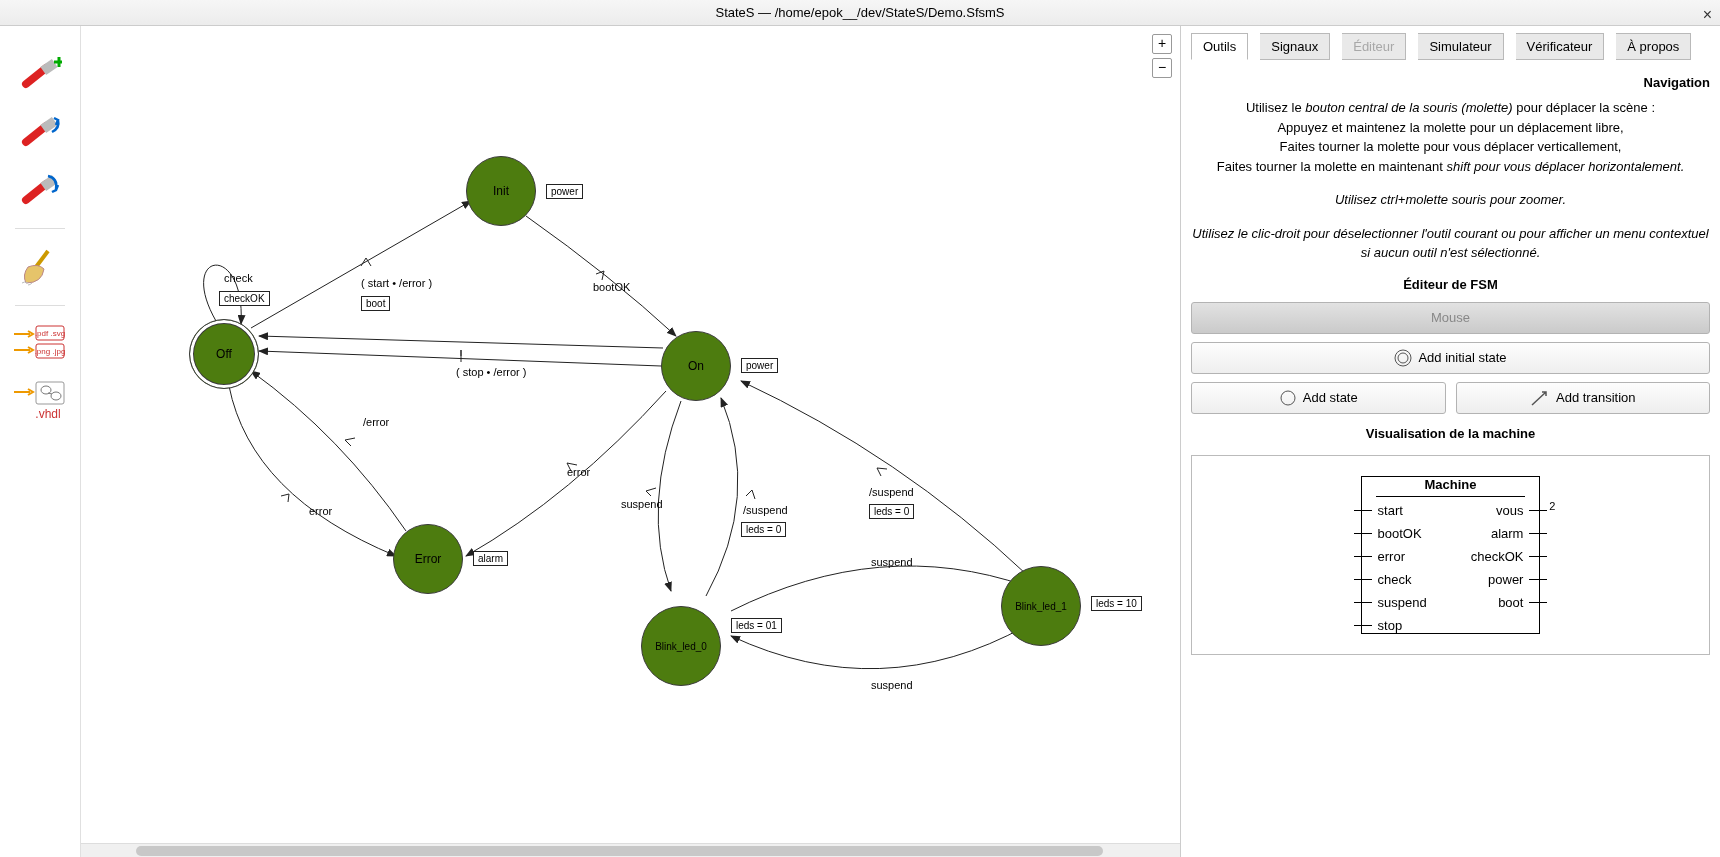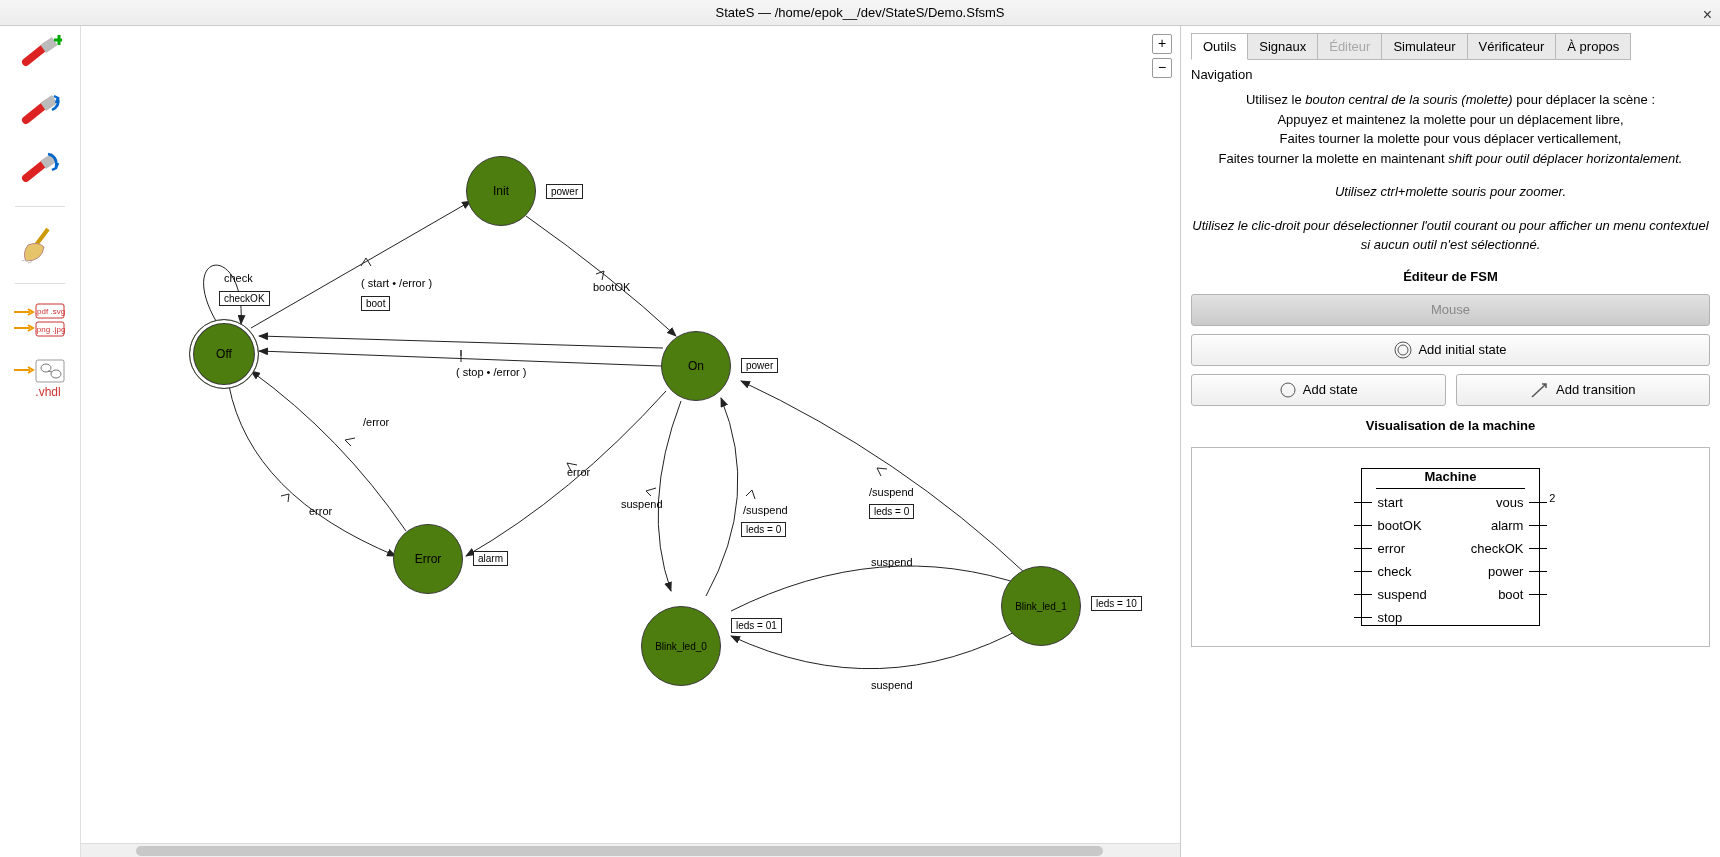--- a/index.html
+++ b/index.html
@@ -1,37 +1,37 @@
 <!DOCTYPE html>
 <html><head>
 <meta charset="utf-8">
 <style>
 *{box-sizing:border-box;margin:0;padding:0}
 body{font-family:sans-serif;font-size:13px;background:#fff;color:#000;width:1720px;height:857px;overflow:hidden;position:relative}
 .titlebar{height:26px;background:linear-gradient(#f6f6f6,#ececec);border-bottom:1px solid #ccc;text-align:center;line-height:26px;font-size:13px;position:relative}
 .titlebar .close{position:absolute;right:8px;top:2px;font-size:16px;color:#333;cursor:pointer}
 .main{display:flex;height:831px}
-.toolbar{width:81px;border-right:1px solid #e0e0e0;padding-top:2px;display:flex;flex-direction:column;align-items:center;gap:10px}
+.toolbar{width:81px;border-right:1px solid #e0e0e0;padding-top:24px;display:flex;flex-direction:column;align-items:center;gap:10px}
 .toolbtn{width:60px;height:48px;display:flex;align-items:center;justify-content:center;cursor:pointer;border-radius:3px}
 .tb-sep{width:50px;height:1px;background:#ddd;margin:4px 0}
 .canvas{flex:1;position:relative;background:#fff;overflow:hidden}
 .zoom{position:absolute;right:8px;top:8px;display:flex;flex-direction:column;gap:4px}
 .zbtn{width:20px;height:20px;border:1px solid #999;background:#fff;font-size:14px;line-height:16px;text-align:center;cursor:pointer;border-radius:2px}
 .state{position:absolute;border:1px solid #3a3a3a;border-radius:50%;background:#4d7c0f;display:flex;align-items:center;justify-content:center;font-size:12px}
 .state.initial{box-shadow:0 0 0 3px #fff inset,0 0 0 4px #3a3a3a inset}
 .lbl{position:absolute;font-size:11px;white-space:nowrap}
 .boxlbl{border:1px solid #222;padding:1px 4px;background:#fff;font-size:10px}
 svg.edges{position:absolute;inset:0;width:100%;height:100%;pointer-events:none}
 .panel{width:540px;border-left:1px solid #ccc;padding:6px 10px 10px;overflow-y:auto}
-.tabs{display:flex;gap:0;margin-bottom:8px}
+.tabs{display:flex;gap:12px;margin-bottom:16px}
 .tab{padding:5px 11px;border:1px solid #b9b9b9;background:#e9e9e9;font-size:13px;cursor:pointer;position:relative;top:1px}
 .tab.active{background:#fff;border-bottom:1px solid #fff}
 .tab.disabled{color:#a8a8a8}
 .tab+.tab{border-left:none}
-.nav-head{text-align:left;font-weight:normal;margin:6px 0 8px}
+.nav-head{text-align:right;font-weight:bold;margin:6px 0 8px}
 .nav-text{text-align:center;font-size:13px;line-height:1.5;margin-bottom:14px}
 .nav-text .it{font-style:italic}
 .sec-head{text-align:center;font-weight:bold;margin:12px 0 10px}
 .wbtn{display:flex;align-items:center;justify-content:center;gap:6px;height:32px;border:1px solid #b3b3b3;border-radius:3px;background:linear-gradient(#fdfdfd,#eee);cursor:pointer;font-size:13px}
 .wbtn.sel{background:linear-gradient(#e2e2e2,#cacaca);color:#888}
 .row{display:flex;gap:10px;margin-top:8px}
 .row .wbtn{flex:1}
 .mvis{border:1px solid #bbb;margin-top:14px;padding:20px;display:flex;justify-content:center}
 .mbox{border:1px solid #000;padding:0 14px;position:relative;font-size:13px}
 .mtitle{text-align:center;font-weight:bold;border-bottom:1px solid #000;padding-bottom:4px;margin-bottom:6px}
@@ -211,21 +211,21 @@
       <div class="tab">Simulateur</div>
       <div class="tab">Vérificateur</div>
       <div class="tab">À propos</div>
     </div>
 
     <div class="nav-head">Navigation</div>
     <div class="nav-text">
       <span>Utilisez le </span><span class="it">bouton central de la souris (molette)</span><span> pour déplacer la scène :</span><br>
       <span>Appuyez et maintenez la molette pour un déplacement libre,</span><br>
       <span>Faites tourner la molette pour vous déplacer verticallement,</span><br>
-      <span>Faites tourner la molette en maintenant </span><span class="it">shift pour outil déplacer horizontalement.</span>
+      <span>Faites tourner la molette en maintenant </span><span class="it">shift pour vous déplacer horizontalement.</span>
     </div>
     <div class="nav-text">
       <span class="it"><span>Utilisez </span><span>ctrl+molette souris pour zoomer.</span></span>
     </div>
     <div class="nav-text">
       <span class="it"><span>Utilisez le </span><span>clic-droit pour déselectionner l'outil courant ou pour afficher un menu contextuel si aucun outil n'est sélectionné.</span></span>
     </div>
 
     <div class="sec-head">Éditeur de FSM</div>
     <div class="wbtn sel">

